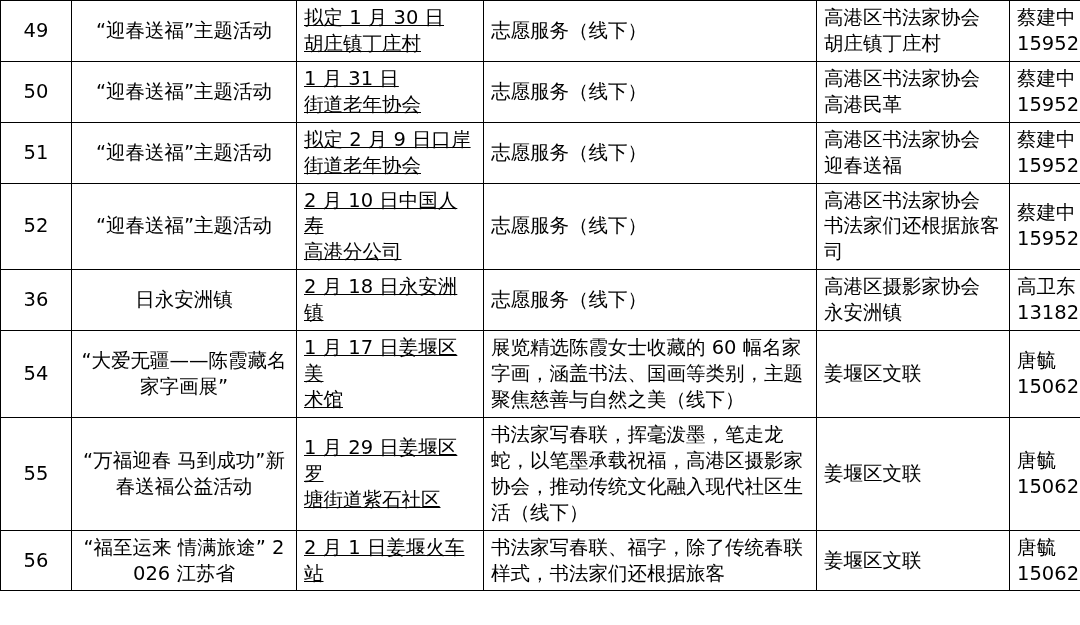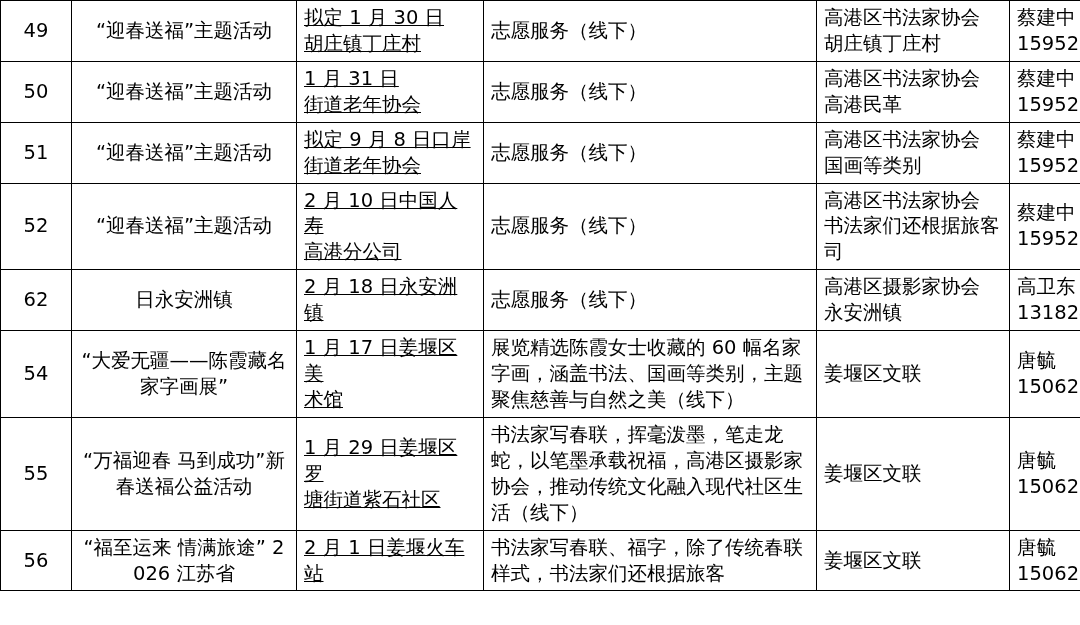--- a/index.html
+++ b/index.html
@@ -111,27 +111,27 @@
         <td class="c-contact">
           <span class="cell-line">蔡建中</span>
           <span class="cell-line">15952610088</span>
         </td>
       </tr>
 
       <tr>
         <td class="c-index">51</td>
         <td class="c-name">“迎春送福”主题活动</td>
         <td class="c-time">
-          <span class="cell-line">拟定 9 月 8 日口岸</span>
+          <span class="cell-line">拟定 2 月 9 日口岸</span>
           <span class="cell-line">街道老年协会</span>
         </td>
         <td class="c-desc">志愿服务（线下）</td>
         <td class="c-org">
           <span class="cell-line">高港区书法家协会</span>
-          <span class="cell-line">国画等类别</span>
+          <span class="cell-line">迎春送福</span>
         </td>
         <td class="c-contact">
           <span class="cell-line">蔡建中</span>
           <span class="cell-line">15952610088</span>
         </td>
       </tr>
 
       <tr class="row-tall">
         <td class="c-index">52</td>
         <td class="c-name">“迎春送福”主题活动</td>
@@ -145,21 +145,21 @@
           <span class="cell-line">书法家们还根据旅客</span>
           <span class="cell-line">司</span>
         </td>
         <td class="c-contact">
           <span class="cell-line">蔡建中</span>
           <span class="cell-line">15952610088</span>
         </td>
       </tr>
 
       <tr class="row-tall">
-        <td class="c-index">62</td>
+        <td class="c-index">36</td>
         <td class="c-name">日永安洲镇</td>
         <td class="c-time">
           <span class="cell-line">2 月 18 日永安洲镇</span>
         </td>
         <td class="c-desc">志愿服务（线下）</td>
         <td class="c-org">
           <span class="cell-line">高港区摄影家协会</span>
           <span class="cell-line">永安洲镇</span>
         </td>
         <td class="c-contact">

